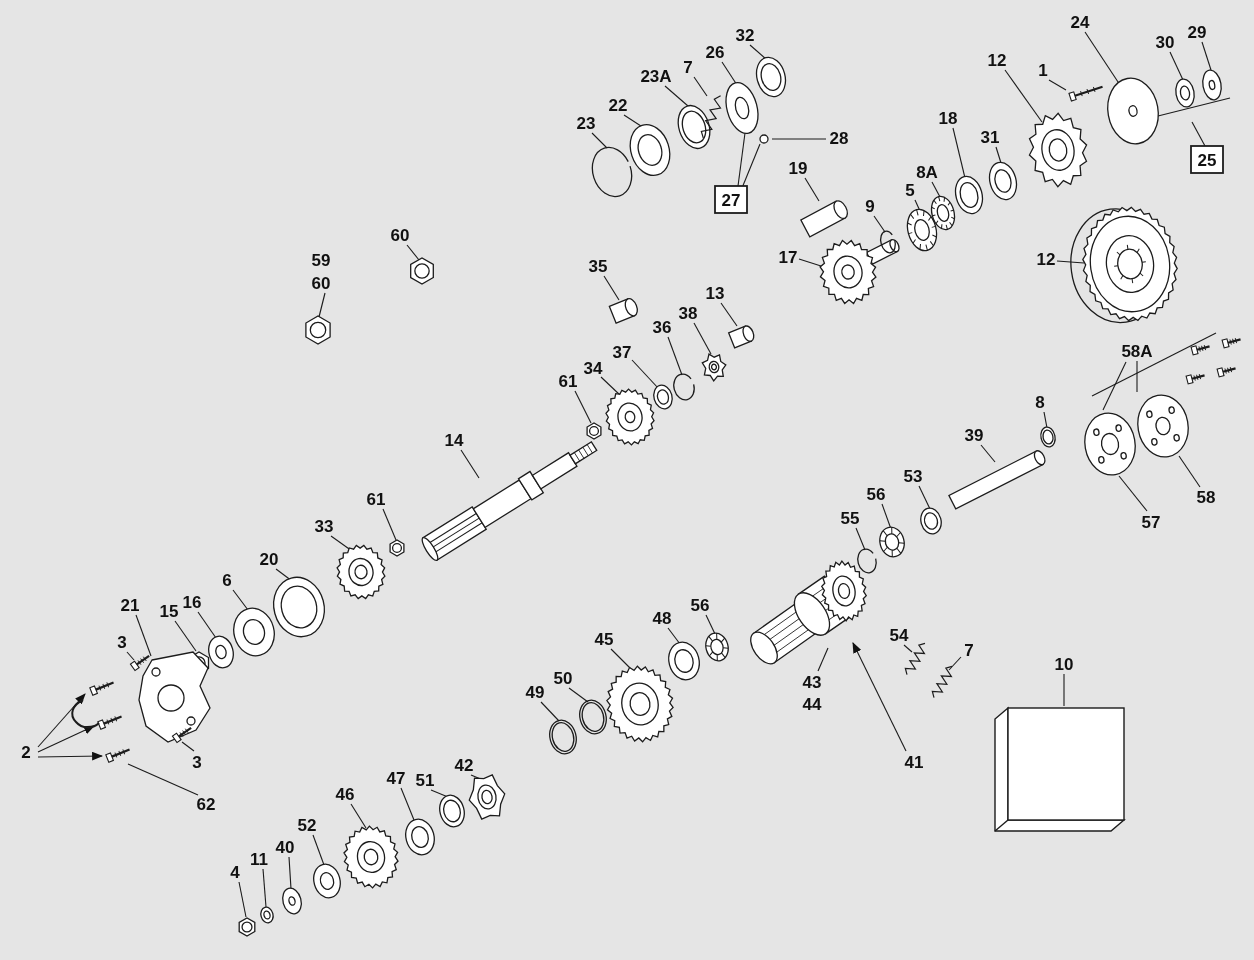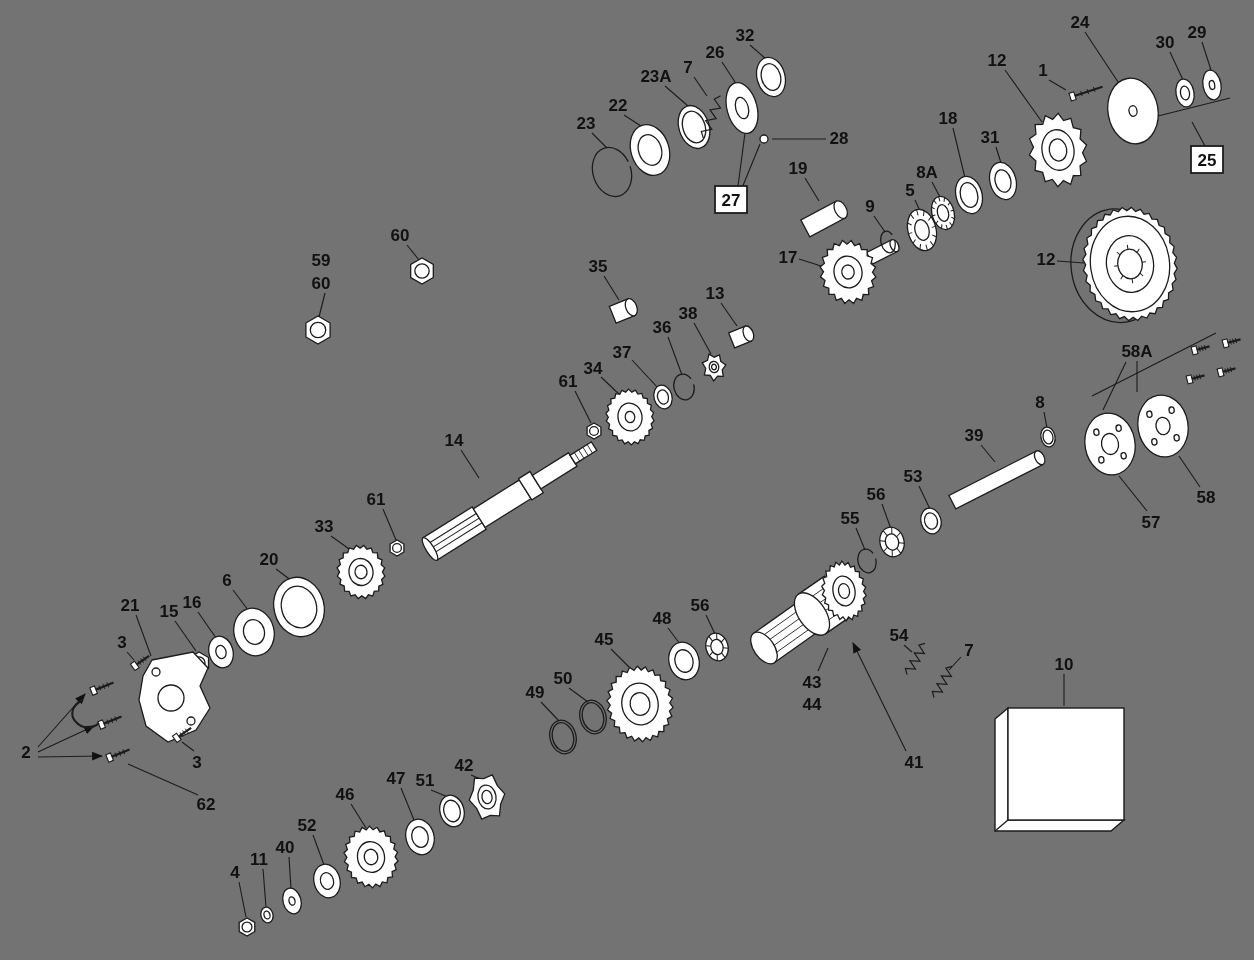--- a/index.html
+++ b/index.html
@@ -1,16 +1,16 @@
 <!DOCTYPE html>
 <html><head>
 <meta charset="utf-8">
 <style>
   html,body{margin:0;padding:0;background:#ffffff;}
-  .stage{width:1254px;height:960px;position:relative;background:#737373;overflow:hidden;}
+  .stage{width:1254px;height:960px;position:relative;background:#e5e5e5;overflow:hidden;}
   svg{display:block;}
   #g-labels text{font:bold 17px "Liberation Sans","DejaVu Sans",sans-serif;}
 </style>
 </head>
 <body>
 
 <div class="stage">
   <svg id="diagram-svg" width="1254" height="960" viewBox="0 0 1254 960">
     <defs>
       <marker id="arrowhead" markerWidth="10" markerHeight="8" refX="9" refY="4" orient="auto">

